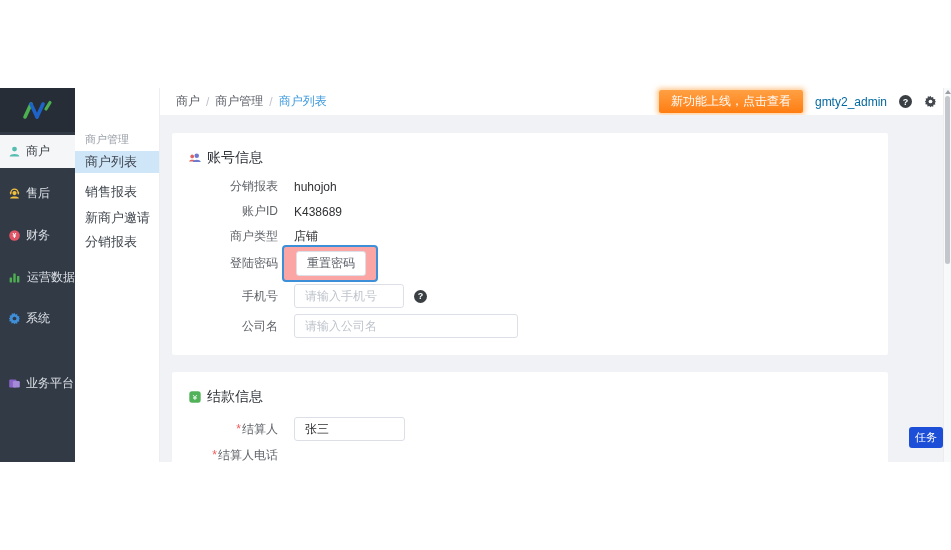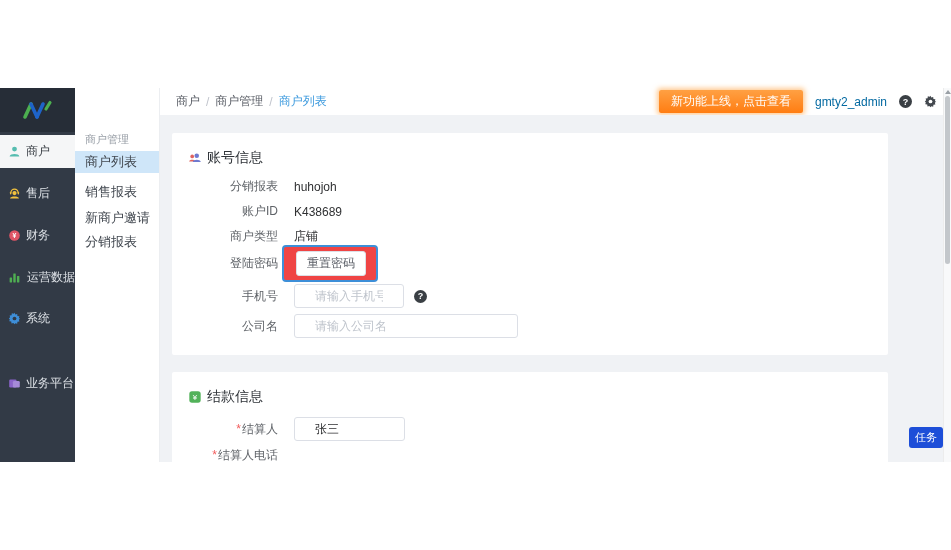--- a/index.html
+++ b/index.html
@@ -36,24 +36,24 @@
   
   .content { position:absolute; left:160px; top:27px; right:0; bottom:0; background:#f0f2f5; overflow:hidden; }
   .card { position:absolute; left:12px; width:716px; background:#fff; border-radius:2px; }
   .card-account { top:18px; height:222px; }
   .card-settle { top:257px; height:220px; }
   .card-title { position:absolute; top:16px; left:16px; display:flex; align-items:center; gap:5px; font-size:14px; color:#2f3338; }
   .row { position:absolute; left:16px; display:flex; align-items:center; }
   .flabel { width:90px; text-align:right; font-size:12px; color:#5f6368; flex:0 0 auto; }
   .fvalue { margin-left:16px; font-size:12px; color:#303133; }
   .req { color:#f25c5c; margin-right:1px; }
-  input.ctl { height:24px; border:1px solid #dcdfe6; border-radius:3px; font-size:12px; color:#303133; padding:0 20px; margin-left:16px; font-family:"Liberation Sans","DejaVu Sans",sans-serif; outline:none; background:#fff; }
+  input.ctl { height:24px; border:1px solid #dcdfe6; border-radius:3px; font-size:12px; color:#303133; padding:0 10px; margin-left:16px; font-family:"Liberation Sans","DejaVu Sans",sans-serif; outline:none; background:#fff; }
   input.ctl::placeholder { color:#bfc4cc; }
   .w-phone { width:110px; } .w-company { width:224px; } .w-settle { width:111px; }
-  .focus-ring { margin-left:4px; border:2px solid #3d8fd8; border-radius:4px; padding:4px 10px 4px 12px; background:#ef4444; }
+  .focus-ring { margin-left:4px; border:2px solid #3d8fd8; border-radius:4px; padding:4px 10px 4px 12px; background:#fca5a5; }
   .reset-btn { border:1px solid #dcdfe6; background:#fff; color:#5a5e66; font-size:12px; padding:3px 10px; border-radius:3px; cursor:pointer; font-family:"Liberation Sans","DejaVu Sans",sans-serif; }
   .help-inline { width:13px; height:13px; border-radius:50%; background:#3a3f44; color:#fff; font-size:9px; font-weight:bold; display:flex; align-items:center; justify-content:center; margin-left:10px; cursor:pointer; flex:0 0 auto; }
   .r1 { top:45px; } .r2 { top:70px; } .r3 { top:95px; } .r4 { top:112px; } .r5 { top:151px; } .r6 { top:181px; }
   .s1 { top:45px; } .s2 { top:75px; }
 
   
   .scrollbar { position:absolute; right:0; top:0; width:8px; height:100%; background:#f8f9fa; border-left:1px solid #ececec; z-index:5; }
   .scroll-arrow { position:absolute; top:2px; left:1px; width:0; height:0; border-left:3px solid transparent; border-right:3px solid transparent; border-bottom:4px solid #9aa0a6; }
   .scroll-thumb { position:absolute; top:8px; left:1px; width:5px; height:168px; background:#c3c7cb; border-radius:3px; cursor:pointer; }
   .task-tab { position:absolute; right:8px; top:339px; background:#1d4ed8; color:#fff; font-size:11px; padding:3px 6px; border-radius:3px; cursor:pointer; z-index:6; }

